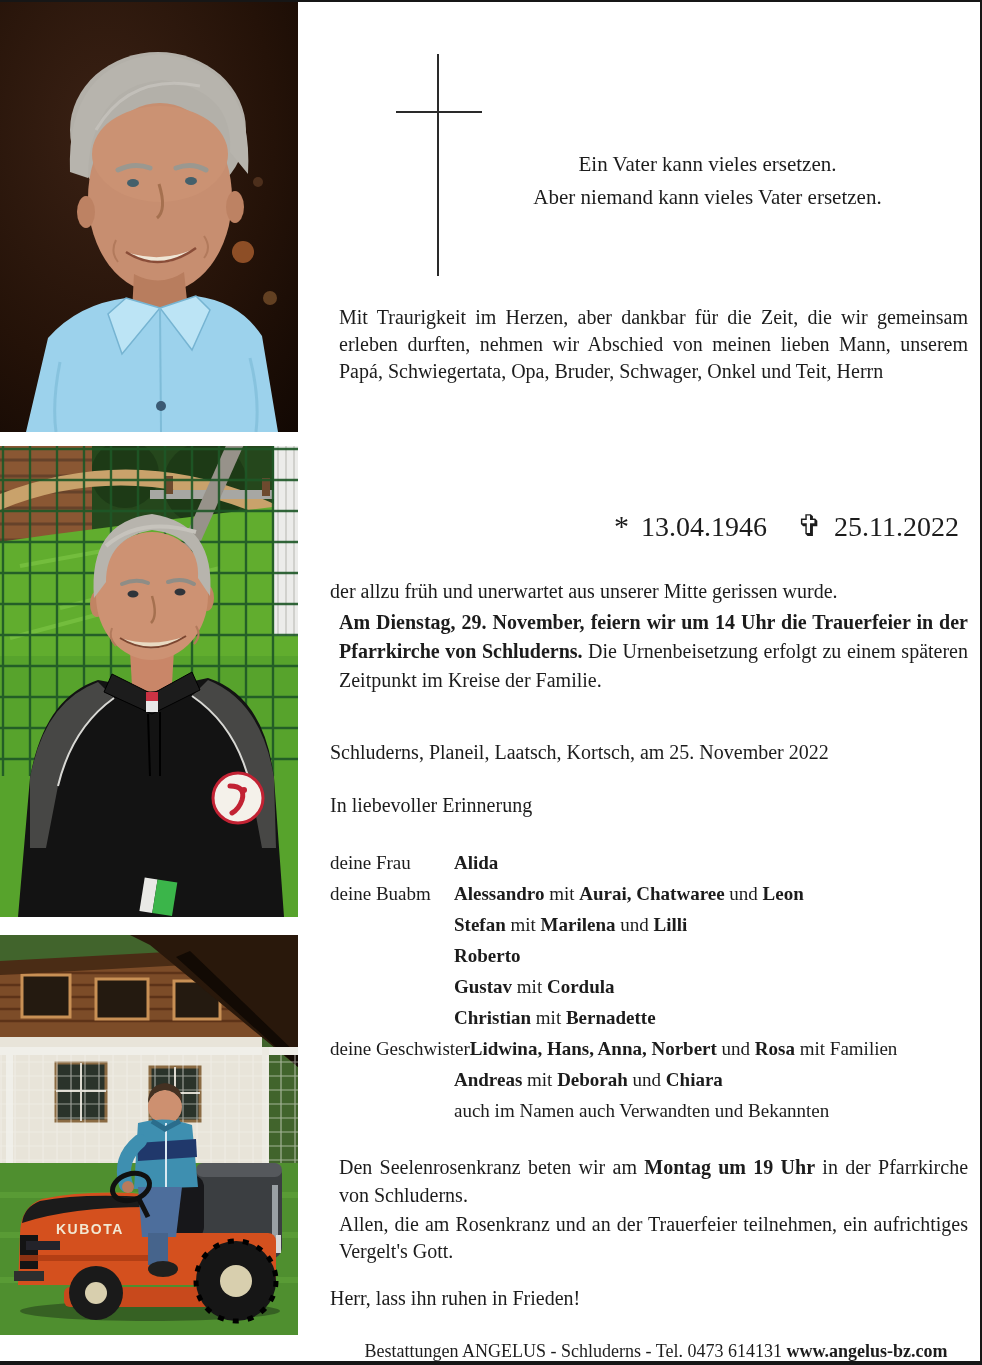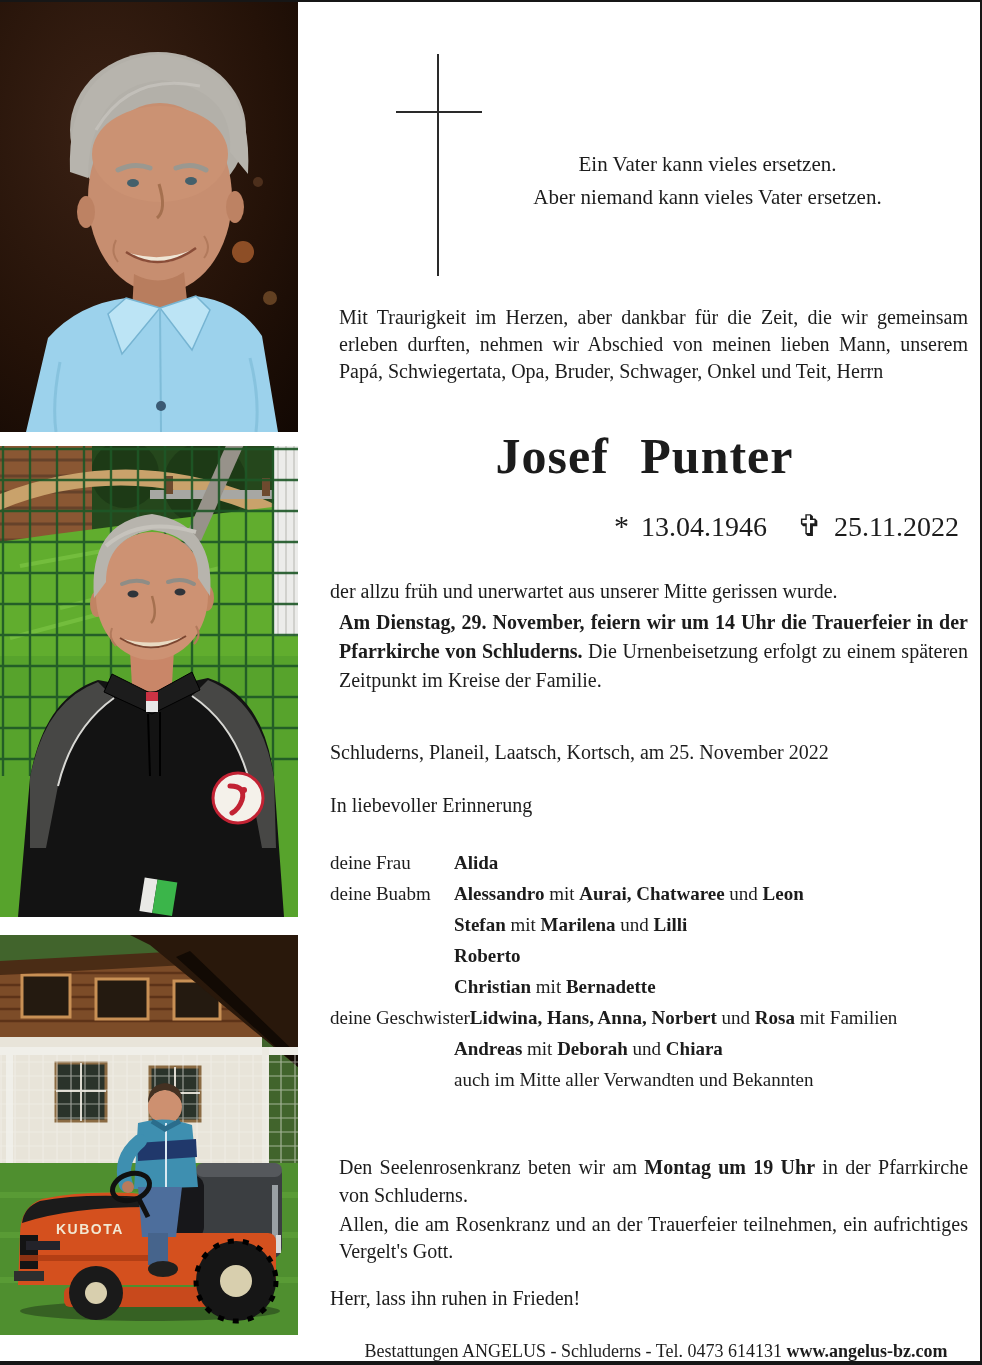--- a/index.html
+++ b/index.html
@@ -216,21 +216,20 @@
     <path d="M50,4 V226 M8,62 H94" stroke="#2a2a2a" stroke-width="2" fill="none"></path>
   </svg>
 
   <div class="quote">
     <div>Ein Vater kann vieles ersetzen.</div>
     <div>Aber niemand kann vieles Vater ersetzen.</div>
   </div>
 
   <div class="block just intro">Mit Traurigkeit im Herzen, aber dankbar für die Zeit, die wir gemeinsam erleben durften, nehmen wir Abschied von meinen lieben Mann, unserem Papá, Schwiegertata, Opa, Bruder, Schwager, Onkel und Teit, Herrn</div>
 
-  <div class="block name">Josef Punter</div>
 
   <div class="block dates">
     <span class="sym star">*</span><span>13.04.1946</span><span class="sym crs">✞</span><span>25.11.2022</span>
   </div>
 
   <div class="block subline">der allzu früh und unerwartet aus unserer Mitte gerissen wurde.</div>
 
   <div class="block just funeral"><span class="b">Am Dienstag, 29. November, feiern wir um 14 Uhr die Trauerfeier in der Pfarrkirche von Schluderns.</span><span> Die Urnenbeisetzung erfolgt zu einem späteren Zeitpunkt im Kreise der Familie.</span></div>
 
   <div class="block places">Schluderns, Planeil, Laatsch, Kortsch, am 25. November 2022</div>
@@ -249,33 +248,37 @@
       <div class="fam-row">
         <div class="fam-label"></div>
         <div class="fam-value"><span class="b">Stefan</span><span> mit </span><span class="b">Marilena</span><span> und </span><span class="b">Lilli</span></div>
       </div>
       <div class="fam-row">
         <div class="fam-label"></div>
         <div class="fam-value"><span class="b">Roberto</span></div>
       </div>
       <div class="fam-row">
         <div class="fam-label"></div>
+        <div class="fam-value"><span class="b">Gustav</span><span> mit </span><span class="b">Cordula</span></div>
+      </div>
+      <div class="fam-row">
+        <div class="fam-label"></div>
         <div class="fam-value"><span class="b">Christian</span><span> mit </span><span class="b">Bernadette</span></div>
       </div>
       <div class="fam-row">
         <div class="fam-label">deine Geschwister</div>
         <div class="fam-value"><span class="b">Lidwina, Hans, Anna, Norbert</span><span> und </span><span class="b">Rosa</span><span> mit Familien</span></div>
       </div>
       <div class="fam-row">
         <div class="fam-label"></div>
         <div class="fam-value"><span class="b">Andreas</span><span> mit </span><span class="b">Deborah</span><span> und </span><span class="b">Chiara</span></div>
       </div>
       <div class="fam-row">
         <div class="fam-label"></div>
-        <div class="fam-value"><span>auch im Mitte aller Verwandten und Bekannten</span></div>
+        <div class="fam-value"><span>auch im Namen auch Verwandten und Bekannten</span></div>
       </div>
     </div>
 
   <div class="block just rosary"><span>Den Seelenrosenkranz beten wir am </span><span class="b">Montag um 19 Uhr</span><span> in der Pfarrkirche von Schluderns.</span></div>
 
   <div class="block just thanks">Allen, die am Rosenkranz und an der Trauerfeier teilnehmen, ein aufrichtiges Vergelt's Gott.</div>
 
   <div class="block closing">Herr, lass ihn ruhen in Frieden!</div>
 
   <div class="block footer"><span>Bestattungen ANGELUS - Schluderns - Tel. 0473 614131 </span><span class="b">www.angelus-bz.com</span></div>

